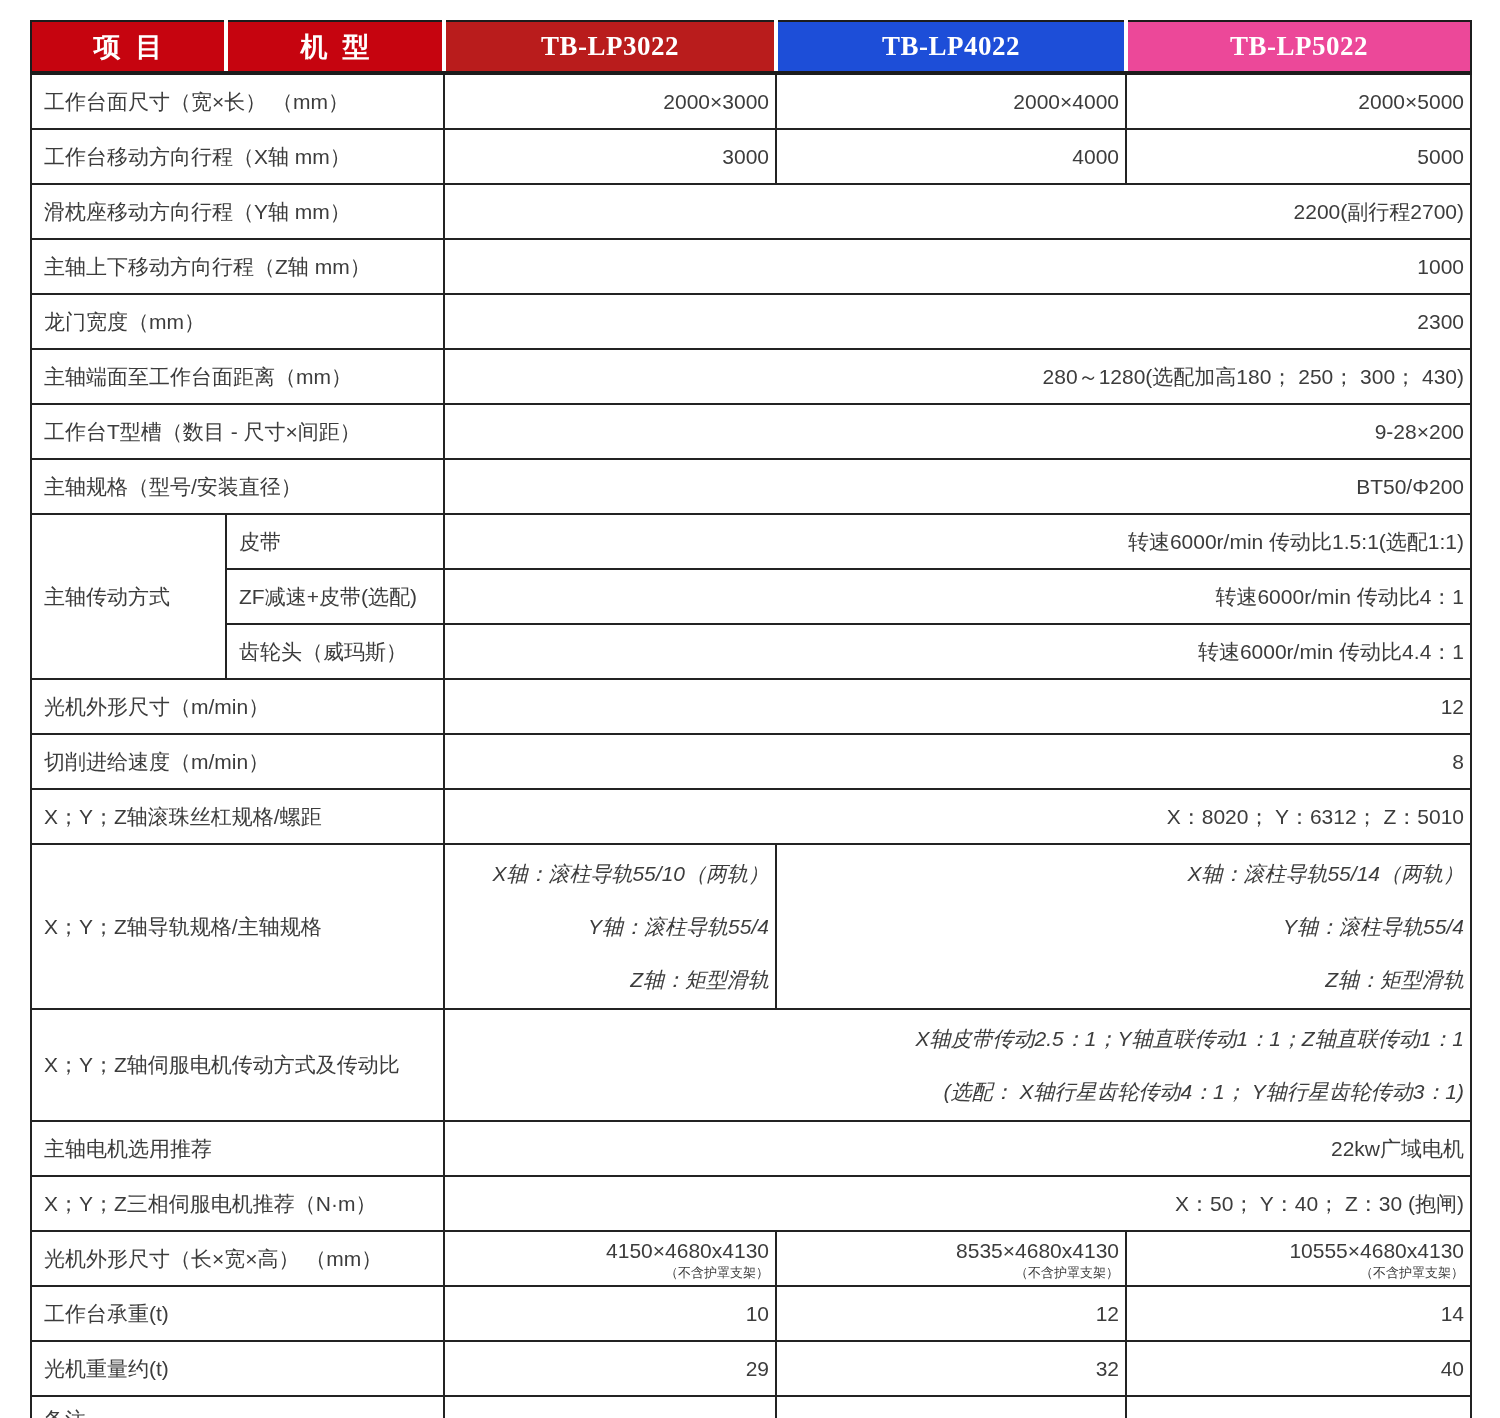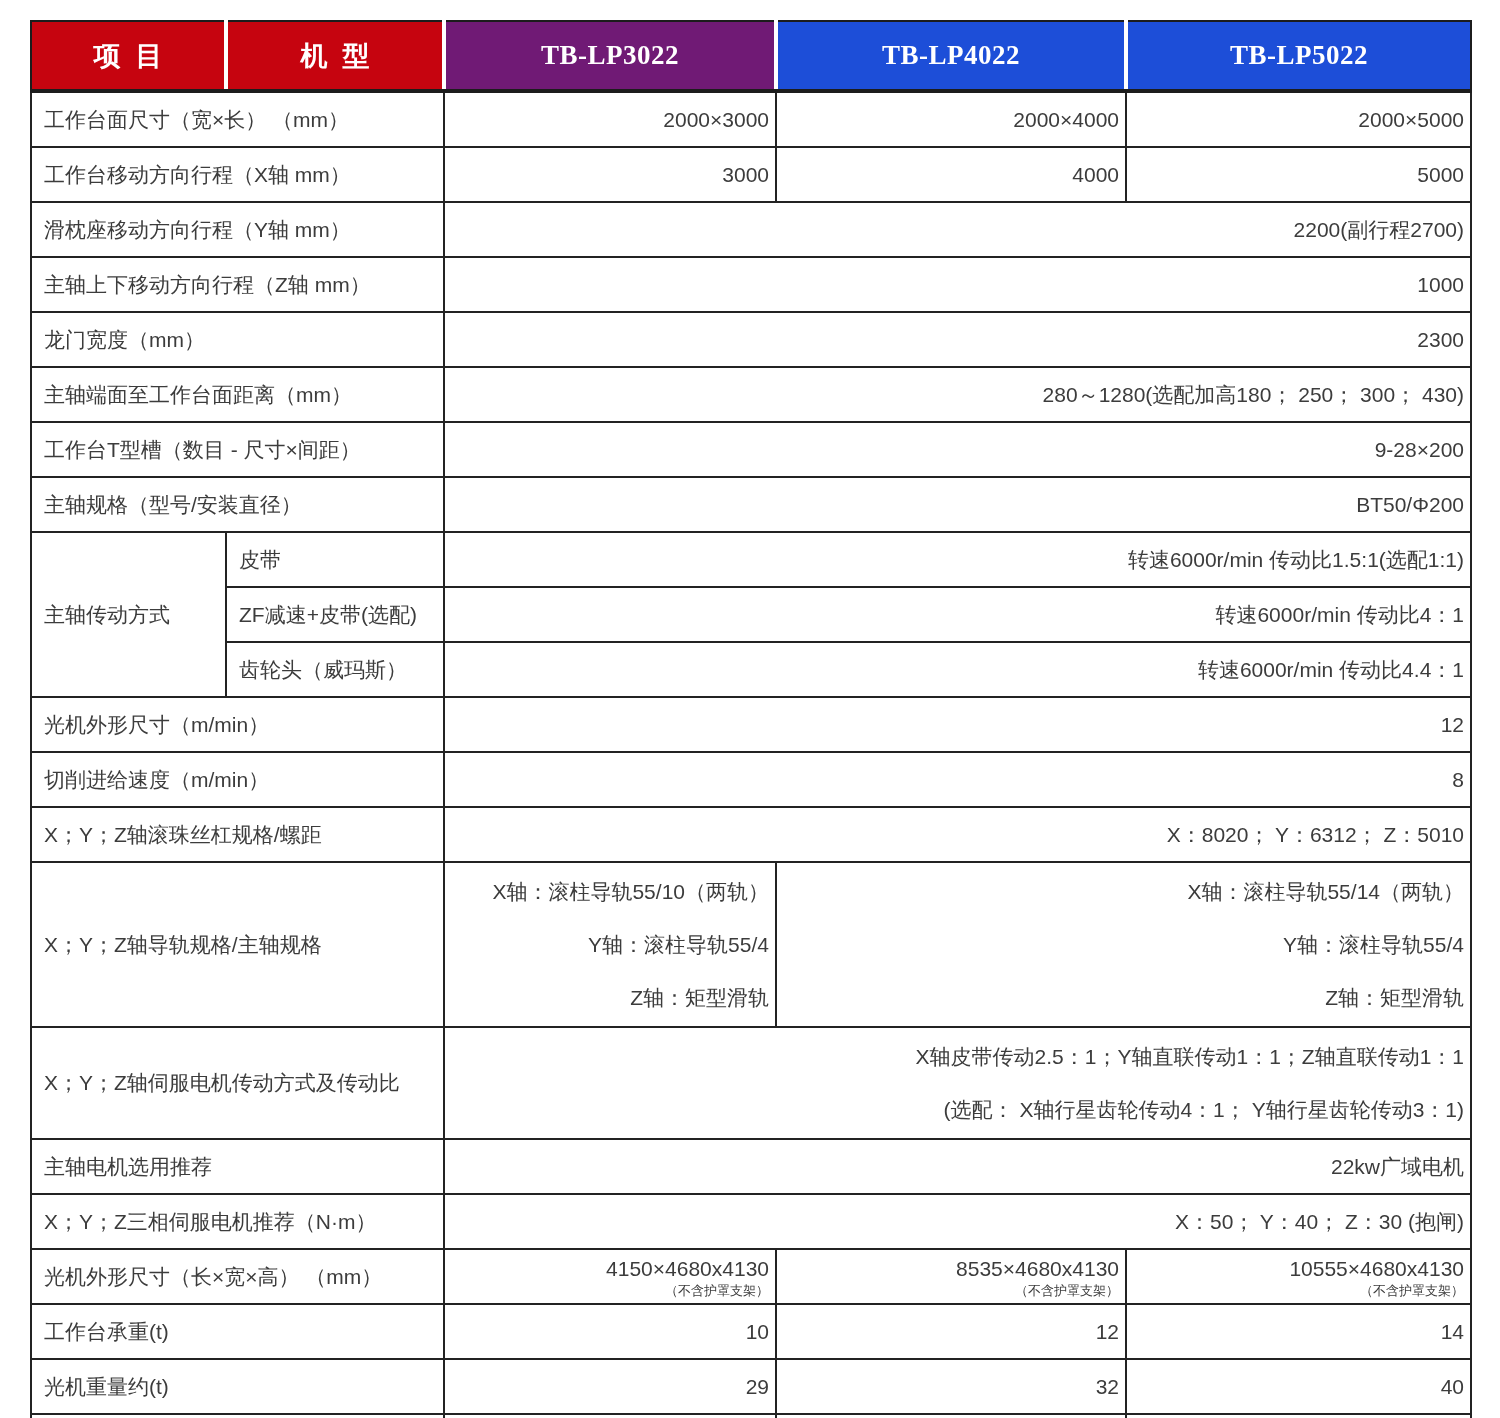--- a/index.html
+++ b/index.html
@@ -9,57 +9,57 @@
     -webkit-font-smoothing:antialiased;
   }
   table.spec{
     position:absolute;left:30px;top:20px;width:1440px;
     border-collapse:collapse;table-layout:fixed;
   }
   
   thead th{
     height:49px;color:#ffffff;font-weight:bold;font-size:27px;
     border-top:2px solid #1c1c1c;border-bottom:4px solid #1c1c1c;
-    white-space:pre;padding:9px;
+    white-space:pre;padding:0;
   }
   thead th.divided{border-left:4px solid #ffffff;}
   thead th:first-child{border-left:2px solid #1c1c1c;}
   thead th:last-child{border-right:2px solid #1c1c1c;}
   thead th.model{font-family:"Liberation Serif","DejaVu Serif",serif;letter-spacing:.5px;}
   
   td{
     border:2px solid #232323;height:49px;
     font-size:21px;color:#3c3c3c;background:#ffffff;
     overflow:hidden;
   }
   td.c-label{text-align:left;padding:2px 17px 2px 12px;}
   td.c-value{text-align:right;padding:2px 6px;}
-  .line{height:53px;line-height:53px;}
+  .line{height:53px;line-height:53px;font-style:italic;}
   .size-main{line-height:25px;font-size:21px;padding-top:2px;}
   .size-sub{line-height:19px;font-size:13px;}
   tr.short td{height:41px;}
 </style>
 </head>
 <body>
 
 <table class="spec">
   <colgroup>
     <col style="width:195px">
       <col style="width:218px">
     <col style="width:332px">
       <col style="width:350px">
       <col style="width:345px">
   </colgroup>
   <thead>
     <tr>
       <th style="background: rgb(198, 4, 15);">项  目</th>
       <th class="divided" style="background: rgb(198, 4, 15);">机  型</th>
-      <th class="divided model" style="background: #701a75;">TB-LP3022</th>
+      <th class="divided model" style="background: #b91c1c;">TB-LP3022</th>
       <th class="divided model" style="background: #1d4ed8;">TB-LP4022</th>
-      <th class="divided model" style="background: #1d4ed8;">TB-LP5022</th>
+      <th class="divided model" style="background: #ec4899;">TB-LP5022</th>
     </tr>
   </thead>
   <tbody>
       <tr>
         <td class="c-label" colspan="2" rowspan="1">工作台面尺寸（宽×长） （mm）</td>
         <td class="c-value" colspan="1">2000×3000</td>
         <td class="c-value" colspan="1">2000×4000</td>
         <td class="c-value" colspan="1">2000×5000</td>
       </tr>
       <tr>

